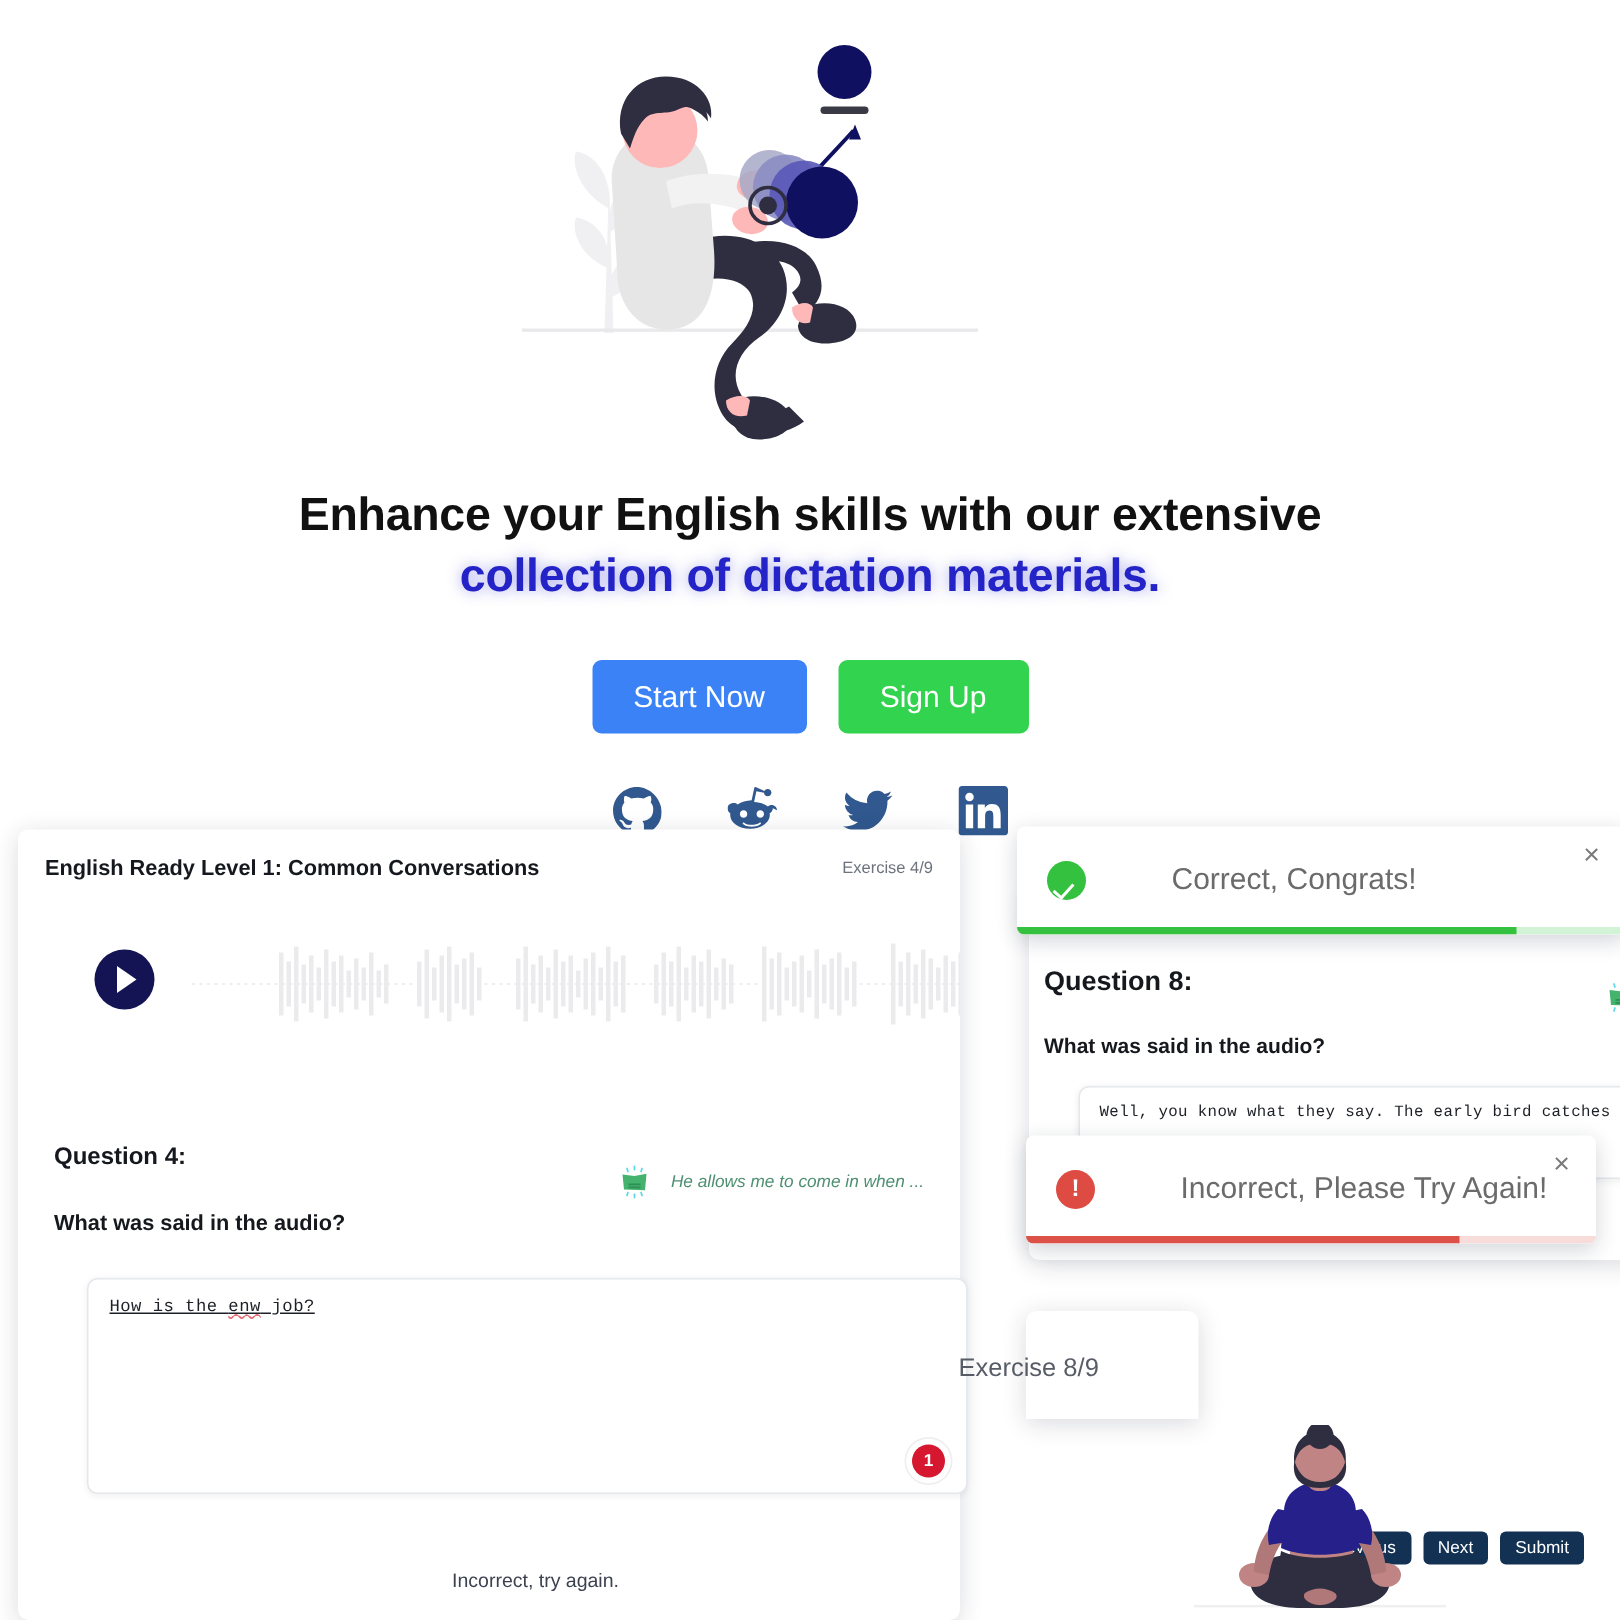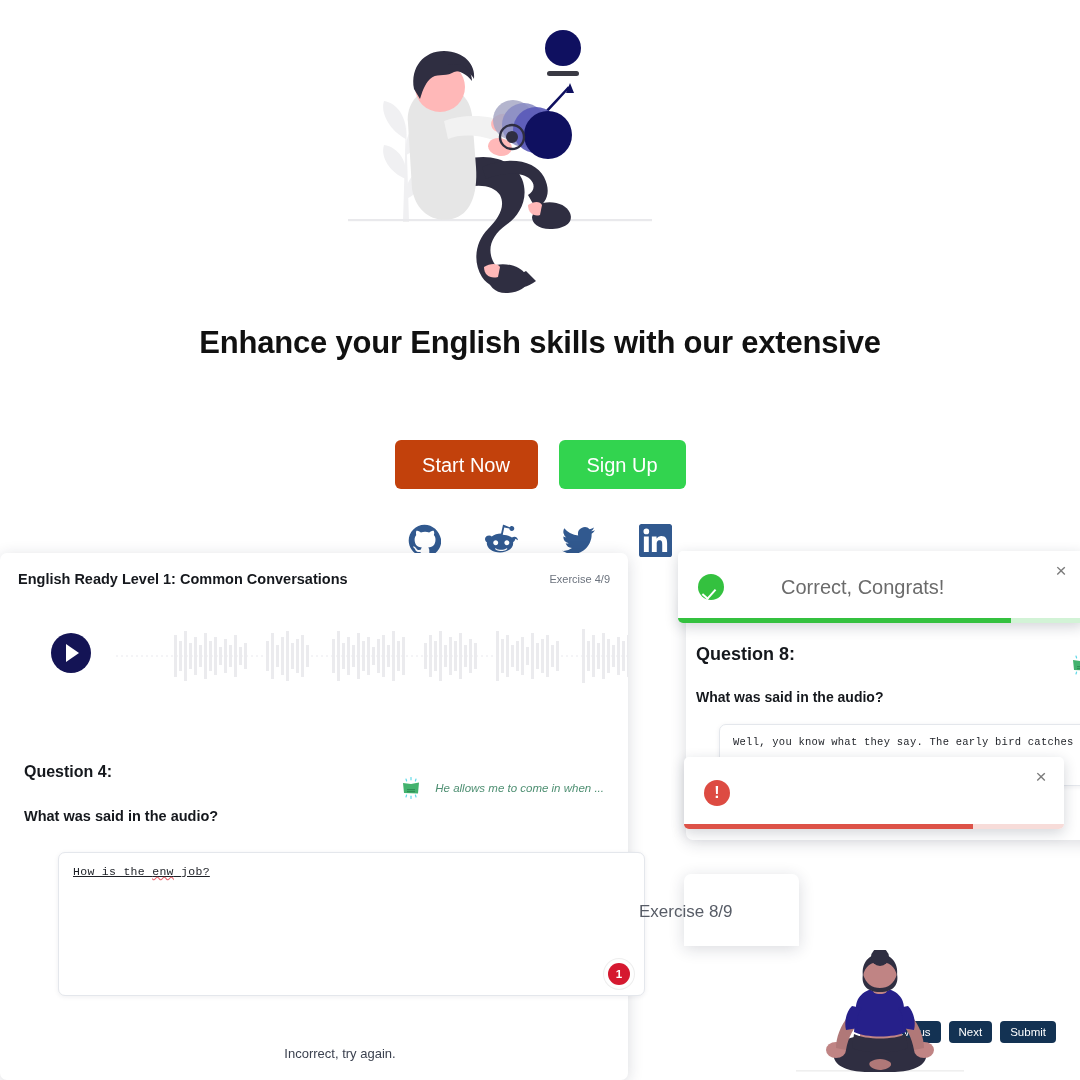--- a/index.html
+++ b/index.html
@@ -26,34 +26,34 @@
     line-height:42px;text-shadow:0 0 9px rgba(90,90,220,.55);
   }
 
   
   .cta{position:absolute;left:0;top:413px;width:1080px;text-align:center;font-size:0;}
   .btn-primary,.btn-signup{
     display:inline-block;vertical-align:top;border:none;cursor:pointer;
     font-family:"Liberation Sans", sans-serif;font-size:20px;color:#fff;
     border-radius:6px;
   }
-  .btn-primary{background:#c2410c;width:143px;height:49px;line-height:49px;}
+  .btn-primary{background:#3b82f6;width:143px;height:49px;line-height:49px;}
   .btn-signup{background:#32d44f;width:127px;height:49px;line-height:49px;margin-left:21px;}
 
   
   .socials{position:absolute;left:0;top:497px;width:1080px;text-align:center;font-size:0;}
   .socials a{display:inline-block;margin:0 22px;width:33px;height:33px;cursor:pointer;}
   .socials svg{display:block;width:33px;height:33px;fill:#31598f;}
 
   
   .card{position:absolute;background:#fff;border-radius:7px;
         box-shadow:0 3px 16px rgba(22,30,55,.16);}
 
   
-  #panel-left{left:0;top:553px;width:628px;height:527px;overflow:hidden;}
+  #panel-left{left:12px;top:553px;width:628px;height:527px;overflow:hidden;}
   .pl-head{position:absolute;left:18px;top:18px;right:18px;height:22px;}
   .pl-title{position:absolute;left:0;top:0;font-size:14.5px;font-weight:bold;color:#15181d;}
   .pl-count{position:absolute;right:0;top:2px;font-size:11px;color:#6c737e;}
 
   .player{position:absolute;left:18px;top:66px;right:18px;height:74px;}
   .play-btn{position:absolute;left:33px;top:14px;width:40px;height:40px;border-radius:50%;
             background:#141455;cursor:pointer;}
   .play-btn:after{content:"";position:absolute;left:15px;top:11px;width:0;height:0;
             border-left:13px solid #fff;border-top:9px solid transparent;border-bottom:9px solid transparent;}
   .wave{position:absolute;left:98px;top:0px;width:540px;height:74px;}
@@ -74,21 +74,21 @@
   .typo{ text-decoration:underline wavy #e86a72; text-decoration-skip-ink:none;}
   .err-badge{position:absolute;right:14px;bottom:10px;width:22px;height:22px;border-radius:50%;
              background:#d5182f;color:#fff;font-size:11.5px;font-weight:bold;
              line-height:22px;text-align:center;
              box-shadow:0 0 0 4px rgba(255,255,255,.9), 0 0 0 5px rgba(0,0,0,.07);}
 
   .nav-btns{position:absolute;right:24px;top:1021px;font-size:0;}
   .nav-btns button{display:inline-block;vertical-align:top;border:none;cursor:pointer;
         background:#133253;color:#fff;font-family:"Liberation Sans", sans-serif;
         font-size:11.5px;height:22px;border-radius:4px;margin-left:8px;padding:0 10px;}
-  .status-msg{position:absolute;left:0;top:1046px;width:680px;text-align:center;
+  .status-msg{position:absolute;left:17px;top:1046px;width:680px;text-align:center;
         font-size:13px;color:#3c4250;}
 
   
   #panel-right{left:686px;top:592px;width:410px;height:248px;overflow:hidden;}
   .pr-q{position:absolute;left:10px;top:52px;right:10px;}
   .pr-title{font-size:18px;font-weight:bold;color:#15181d;margin:0;}
   .pr-sub{font-size:14px;font-weight:bold;color:#15181d;margin:24px 0 0 0;}
   .pr-hint{position:absolute;right:-8px;top:8px;width:26px;height:26px;}
   .pr-answer{position:absolute;left:33px;top:132px;width:420px;height:60px;
              background:#fff;border:1px solid #e4e7ec;border-radius:7px;
@@ -191,20 +191,21 @@
       <circle cx="184" cy="98" r="22" fill="#8b8dc4" opacity=".9"></circle>
       <circle cx="196" cy="103" r="23" fill="#5a5ab8" opacity=".92"></circle>
       <circle cx="208" cy="108" r="24" fill="#0f1060"></circle>
       <circle cx="172" cy="110" r="12" fill="none" stroke="#2f2e41" stroke-width="2.4"></circle>
       <circle cx="172" cy="110" r="6" fill="#2f2e41"></circle>
     </svg>
   </div>
 
   <div class="headline">
     <span class="l1">Enhance your English skills with our extensive</span>
+    <span class="l2">collection of dictation materials.</span>
   </div>
 
   <div class="cta">
     <button class="btn-primary">Start Now</button>
     <button class="btn-signup">Sign Up</button>
   </div>
 
   <div class="socials">
     <a>
       <svg viewBox="0 0 24 24">
@@ -388,20 +389,21 @@
 <div class="toast" id="toast-correct">
   <span class="ic"></span>
   <span class="msg">Correct, Congrats!</span>
   <span class="x">×</span>
   <span class="barbg"></span>
   <span class="bar" id="bar-correct" style="width: 82%;"></span>
 </div>
 
 <div class="toast" id="toast-incorrect">
   <span class="ic"></span>
+  <span class="msg">Incorrect, Please Try Again!</span>
   <span class="x">×</span>
   <span class="barbg"></span>
   <span class="bar" id="bar-incorrect" style="width: 76%;"></span>
 </div>
 
 <div class="yoga">
   <svg viewBox="0 0 180 130" xmlns="http://www.w3.org/2000/svg">
     <rect x="6" y="120" width="168" height="1.6" fill="#efefef"></rect>
 
     <path d="M44 108 C40 96 56 86 74 86 L106 86 C124 86 140 96 136 108

